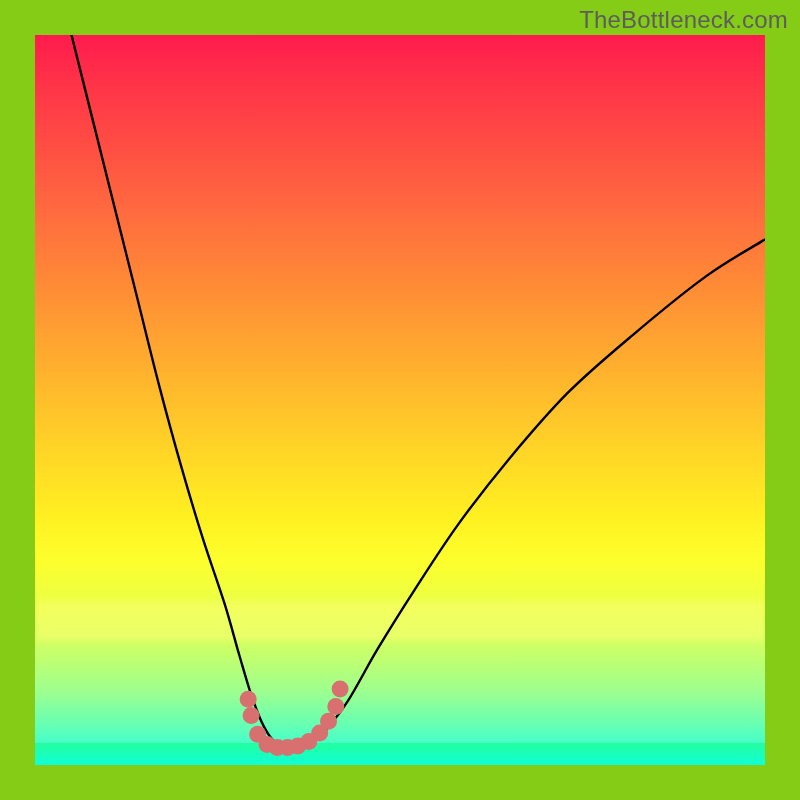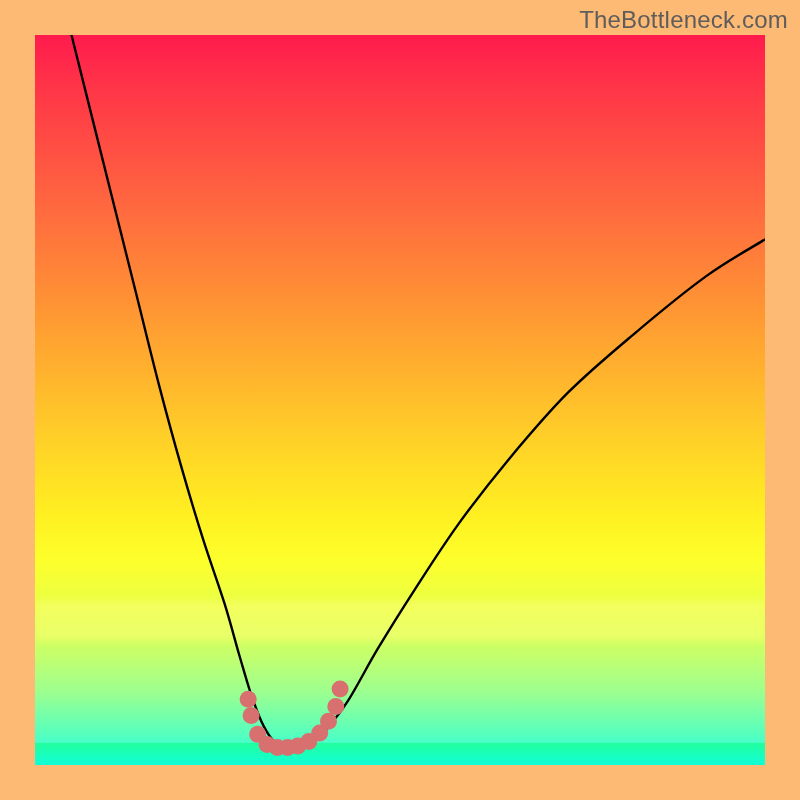--- a/index.html
+++ b/index.html
@@ -10,21 +10,21 @@
     background: #000;
     overflow: hidden;
     font-family: Arial, Helvetica, sans-serif;
   }
   .frame {
     position: absolute;
     top: 0;
     left: 0;
     width: 800px;
     height: 800px;
-    background: #fdba74;
+    background: #84cc16;
   }
   .watermark {
     position: absolute;
     top: 6px;
     right: 12px;
     color: #5d5d5d;
     font-size: 24px;
     font-weight: 500;
     letter-spacing: 0.2px;
     z-index: 20;

